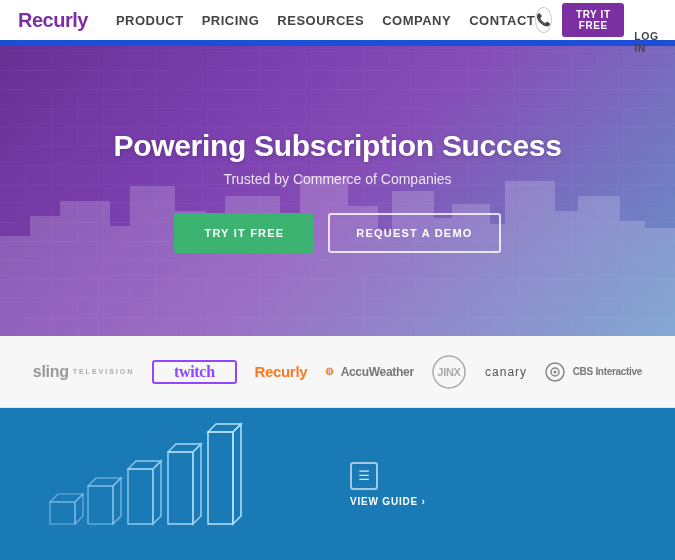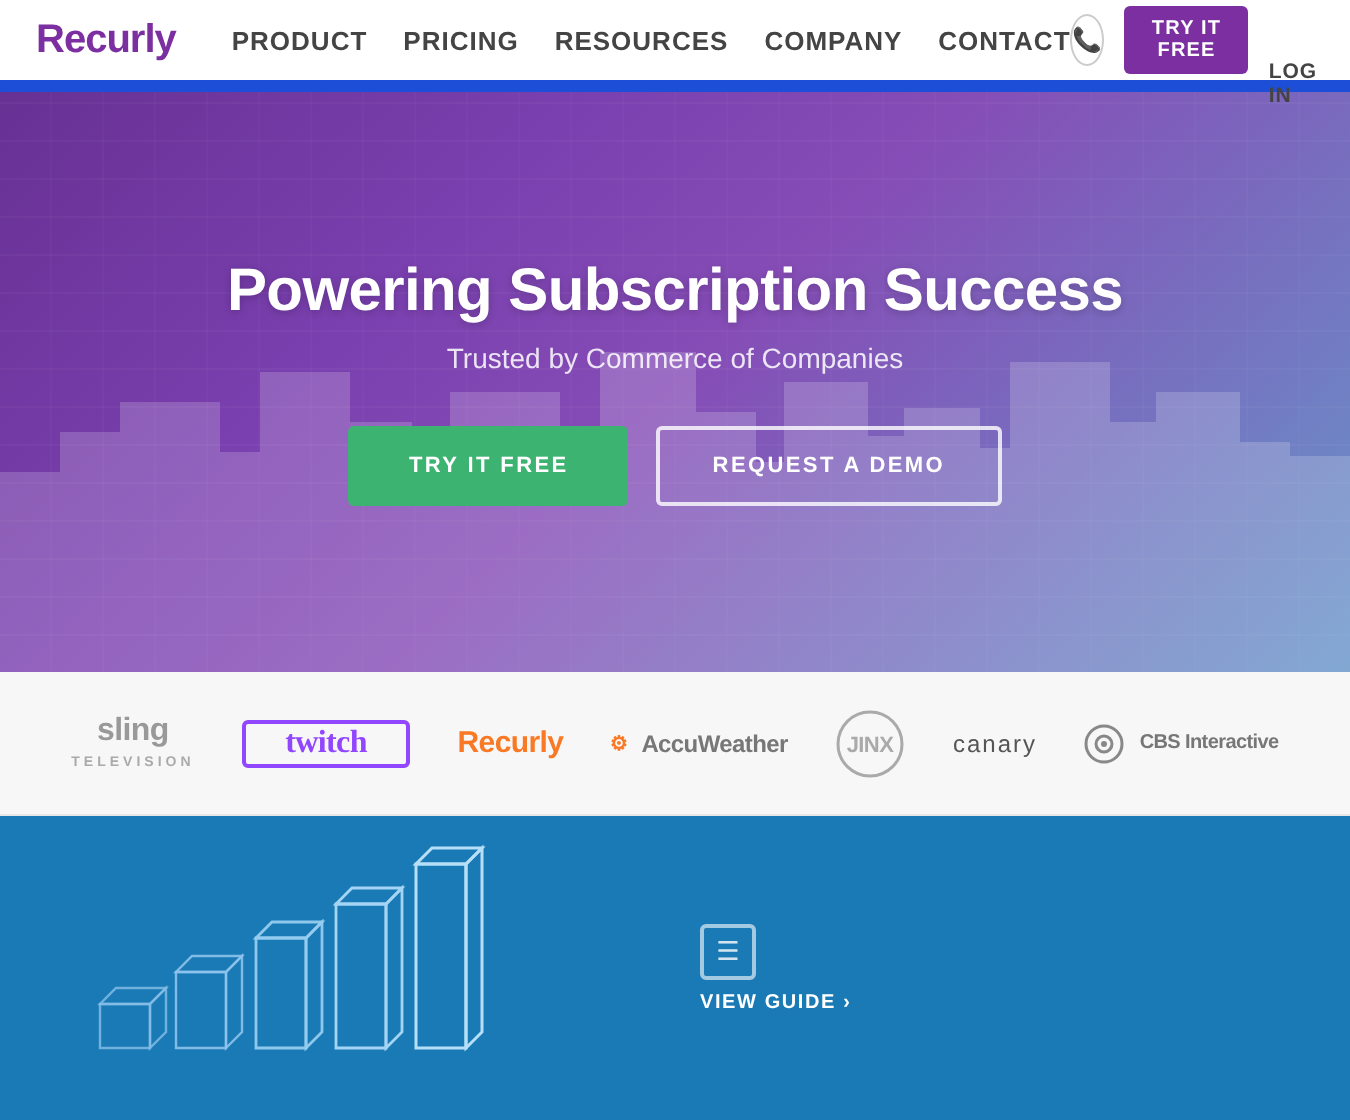--- a/index.html
+++ b/index.html
@@ -159,21 +159,21 @@
     }
     .logo-item {
       display: flex;
       align-items: center;
       color: #888;
       font-size: 13px;
       font-weight: 600;
       letter-spacing: -0.3px;
       gap: 4px;
     }
-    .logo-sling { font-size: 11px; line-height: 1.1; text-align: center; flex-direction: column; }
+    .logo-sling { font-size: 11px; line-height: 1.1; text-align: center; }
     .logo-sling .small { font-size: 7px; letter-spacing: 1px; text-transform: uppercase; display: block; }
     .logo-twitch {
       font-family: 'Georgia', serif;
       font-size: 16px;
       color: #9146ff;
       font-weight: 700;
       border: 2px solid #9146ff;
       padding: 1px 20px;
       border-radius: 3px;
     }

